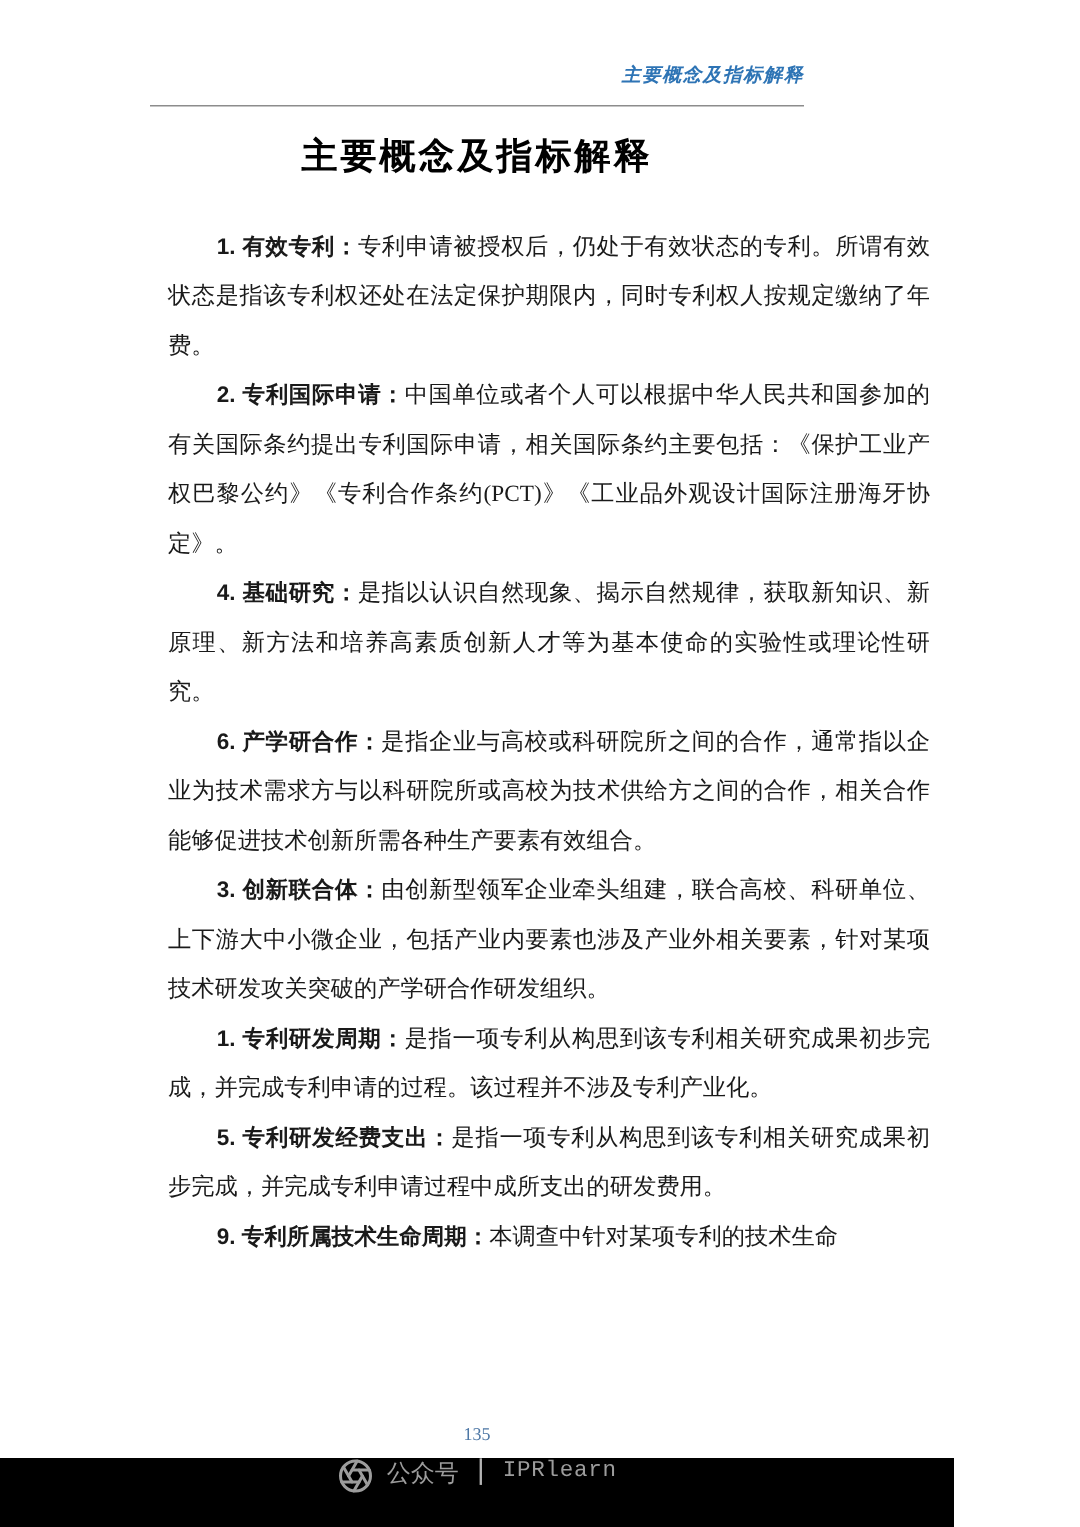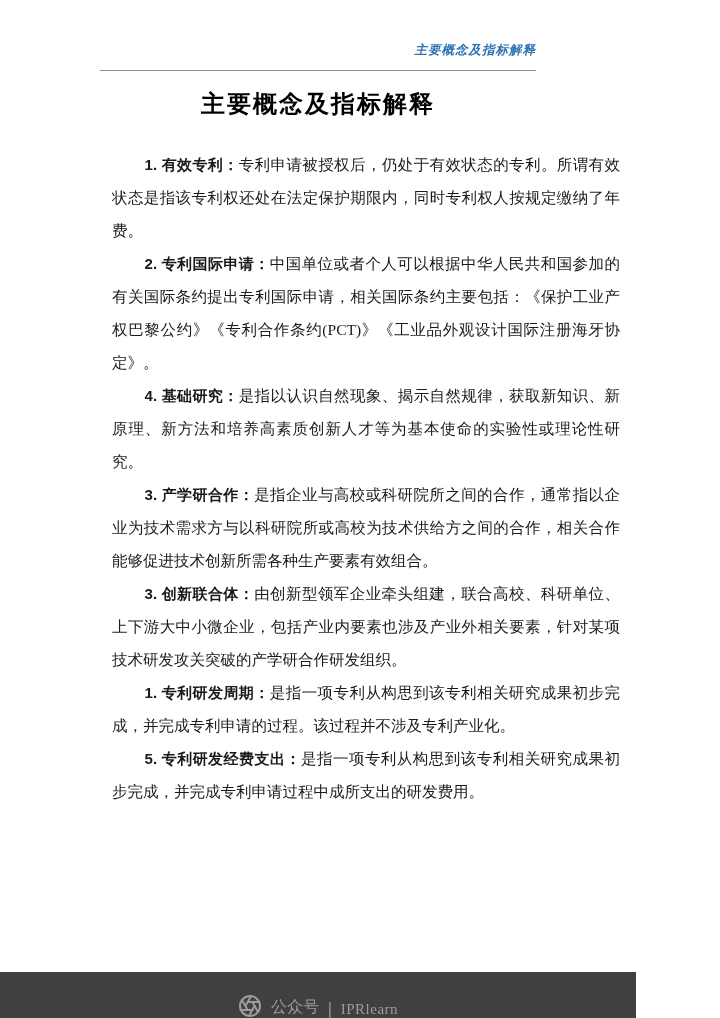--- a/index.html
+++ b/index.html
@@ -72,53 +72,55 @@
     color: #4d77a5;
     font-family: "Liberation Serif", serif;
   }
   
   .watermark-bar {
     position: absolute;
     left: 0;
     bottom: 0;
     width: 100%;
     height: 46px;
-    background: #404040;
+    background: #000000;
     display: flex;
-    align-items: flex-end;
+    align-items: flex-start;
     justify-content: center;
     gap: 9px;
     color: #9c9c9c;
-    font-family: Liberation Serif, serif;
+    font-family: Liberation Mono, monospace;
   }
   .wm-icon { display: inline-flex; align-items: center; }
   .wm-label { font-size: 16px; color: #9c9c9c; }
   .wm-sep  { font-size: 19px; color: #b4b4b4; line-height: 1; }
   .wm-brand { font-size: 15px; color: #9c9c9c; letter-spacing: 0.5px; }
 </style>
 </head>
 <body>
 
 <div class="page">
 
   <span class="running-header">主要概念及指标解释</span>
   <div class="header-rule"></div>
 
   <h1 class="page-title">主要概念及指标解释</h1>
 
   <div class="document-body">
     <p class="para"><b class="term">1. 有效专利：</b><span class="def">专利申请被授权后，仍处于有效状态的专利。所谓有效状态是指该专利权还处在法定保护期限内，同时专利权人按规定缴纳了年费。</span></p>
     <p class="para"><b class="term">2. 专利国际申请：</b><span class="def">中国单位或者个人可以根据中华人民共和国参加的有关国际条约提出专利国际申请，相关国际条约主要包括：《保护工业产权巴黎公约》《专利合作条约(PCT)》《工业品外观设计国际注册海牙协定》。</span></p>
     <p class="para"><b class="term">4. 基础研究：</b><span class="def">是指以认识自然现象、揭示自然规律，获取新知识、新原理、新方法和培养高素质创新人才等为基本使命的实验性或理论性研究。</span></p>
-    <p class="para"><b class="term">3. 产学研合作：</b><span class="def">是指企业与高校或科研院所之间的合作，通常指以企业为技术需求方与以科研院所或高校为技术供给方之间的合作，相关合作能够促进技术创新所需各种生产要素有效组合。</span></p>
+    <p class="para"><b class="term">6. 产学研合作：</b><span class="def">是指企业与高校或科研院所之间的合作，通常指以企业为技术需求方与以科研院所或高校为技术供给方之间的合作，相关合作能够促进技术创新所需各种生产要素有效组合。</span></p>
     <p class="para"><b class="term">3. 创新联合体：</b><span class="def">由创新型领军企业牵头组建，联合高校、科研单位、上下游大中小微企业，包括产业内要素也涉及产业外相关要素，针对某项技术研发攻关突破的产学研合作研发组织。</span></p>
     <p class="para"><b class="term">1. 专利研发周期：</b><span class="def">是指一项专利从构思到该专利相关研究成果初步完成，并完成专利申请的过程。该过程并不涉及专利产业化。</span></p>
     <p class="para"><b class="term">5. 专利研发经费支出：</b><span class="def">是指一项专利从构思到该专利相关研究成果初步完成，并完成专利申请过程中成所支出的研发费用。</span></p>
+    <p class="para"><b class="term">9. 专利所属技术生命周期：</b><span class="def">本调查中针对某项专利的技术生命</span></p>
   </div>
 
+  <div class="page-number">135</div>
 
   <div class="watermark-bar">
     <span class="wm-icon">
       <svg viewBox="0 0 24 24" width="24" height="24" fill="none" stroke="#9c9c9c" stroke-width="2" stroke-linecap="round" stroke-linejoin="round">
         <circle cx="12" cy="12" r="10"></circle>
         <line x1="14.31" y1="8" x2="20.05" y2="17.94"></line>
         <line x1="9.69" y1="8" x2="21.17" y2="8"></line>
         <line x1="7.38" y1="12" x2="13.12" y2="2.06"></line>
         <line x1="9.69" y1="16" x2="3.95" y2="6.06"></line>
         <line x1="14.31" y1="16" x2="2.83" y2="16"></line>

